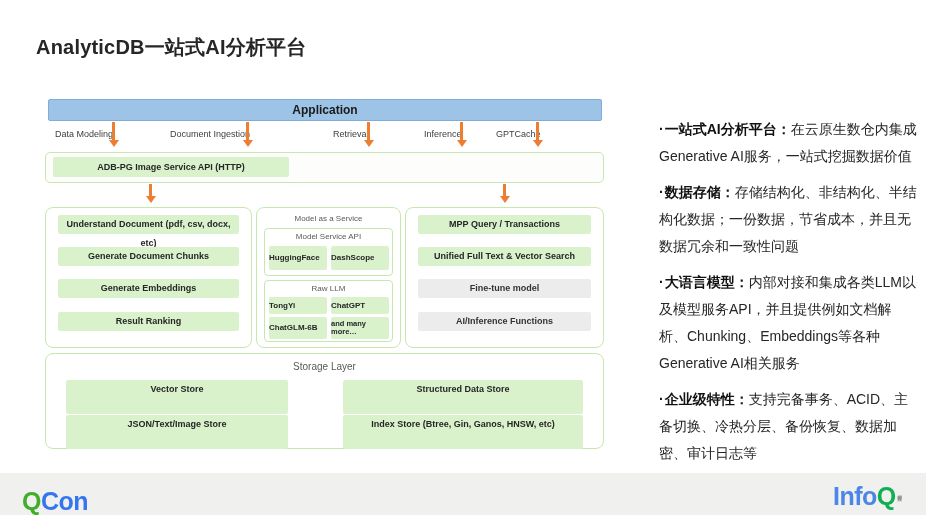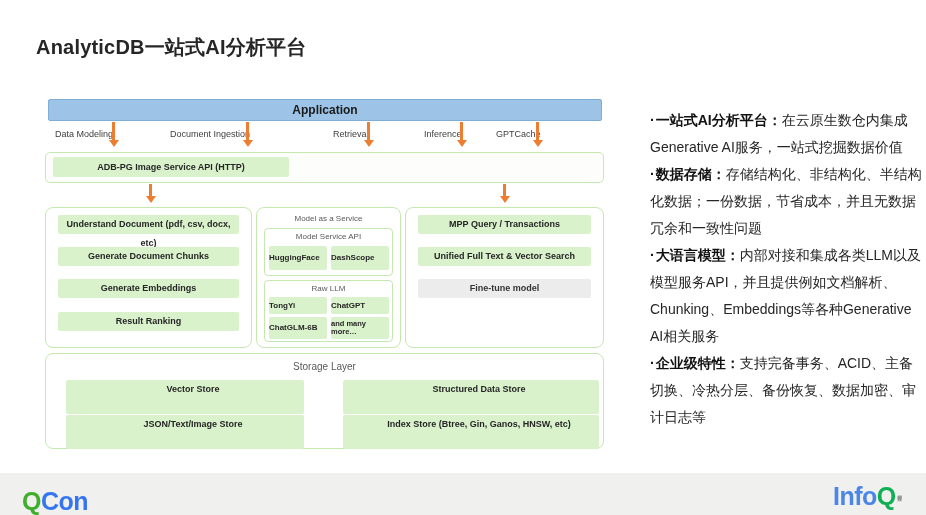--- a/index.html
+++ b/index.html
@@ -37,25 +37,25 @@
   .panel-title{position:absolute;left:0;width:100%;text-align:center;font-size:8px;color:#595959;}
 
   .subgroup{position:absolute;left:7px;width:129px;border:1px solid #C5E8AF;border-radius:4px;background:#fff;box-sizing:border-box;}
   .cell{position:absolute;background:#D9F2CB;border-radius:2px;font-size:8px;font-weight:bold;color:#262626;
         text-align:left;}
   .many{display:flex;flex-direction:column;align-items:center;justify-content:center;
         font-size:7.5px;line-height:8.5px;}
 
   
   .storage{left:45px;top:353px;width:557px;height:94px;}
-  .storage .gbox{height:34px;line-height:19px;padding-left:16px;}
+  .storage .gbox{height:34px;line-height:19px;}
 
   
   .bullets{left:650px;top:107px;width:276px;font-size:14px;line-height:27px;color:#262626;}
-  .bullet{margin:0;}
+  .bullet{margin:9px;}
   .bullet b{color:#111;}
   .bm{font-weight:bold;color:#111;margin-right:1px;}
 
   
   .footer-band{left:0;top:473px;width:926px;height:42px;background:#F0F0EF;}
   .qcon{left:22px;top:479px;margin-top:10px;}
   .qcon .logo{font-size:25px;font-weight:800;letter-spacing:-.5px;line-height:24px;}
   .qcon .q{color:#3FAE2A;}
   .qcon .con{color:#3575F0;}
   .qcon .sub{font-size:8px;color:#999;letter-spacing:2.2px;margin-top:1px;}
@@ -111,20 +111,21 @@
     <div class="cell" style="left:66px;top:16px;width:58px;height:17px;line-height:17px">ChatGPT</div>
     <div class="cell" style="left:4px;top:36px;width:58px;height:22px;line-height:22px">ChatGLM-6B</div>
     <div class="cell many" style="left:66px;top:36px;width:58px;height:22px">and many more…</div>
   </div>
 </div>
 
 <div class="abs panel col" style="left:405px;width:197px">
   <div class="gbox row-box" style="top:7px;width:173px">MPP Query / Transactions</div>
   <div class="gbox row-box" style="top:39px;width:173px">Unified Full Text &amp; Vector Search</div>
   <div class="gbox row-box graybox" style="top:71px;width:173px">Fine-tune model</div>
+  <div class="gbox row-box graybox" style="top:104px;width:173px">AI/Inference Functions</div>
 </div>
 
 <div class="abs panel storage">
   <div class="panel-title" style="top:7px;font-size:10px">Storage Layer</div>
   <div class="gbox" style="left:20px;top:26px;width:222px">Vector Store</div>
   <div class="gbox" style="left:297px;top:26px;width:240px">Structured Data Store</div>
   <div class="gbox" style="left:20px;top:61px;width:222px">JSON/Text/Image Store</div>
   <div class="gbox" style="left:297px;top:61px;width:240px">Index Store (Btree, Gin, Ganos, HNSW, etc)</div>
 </div>
 

